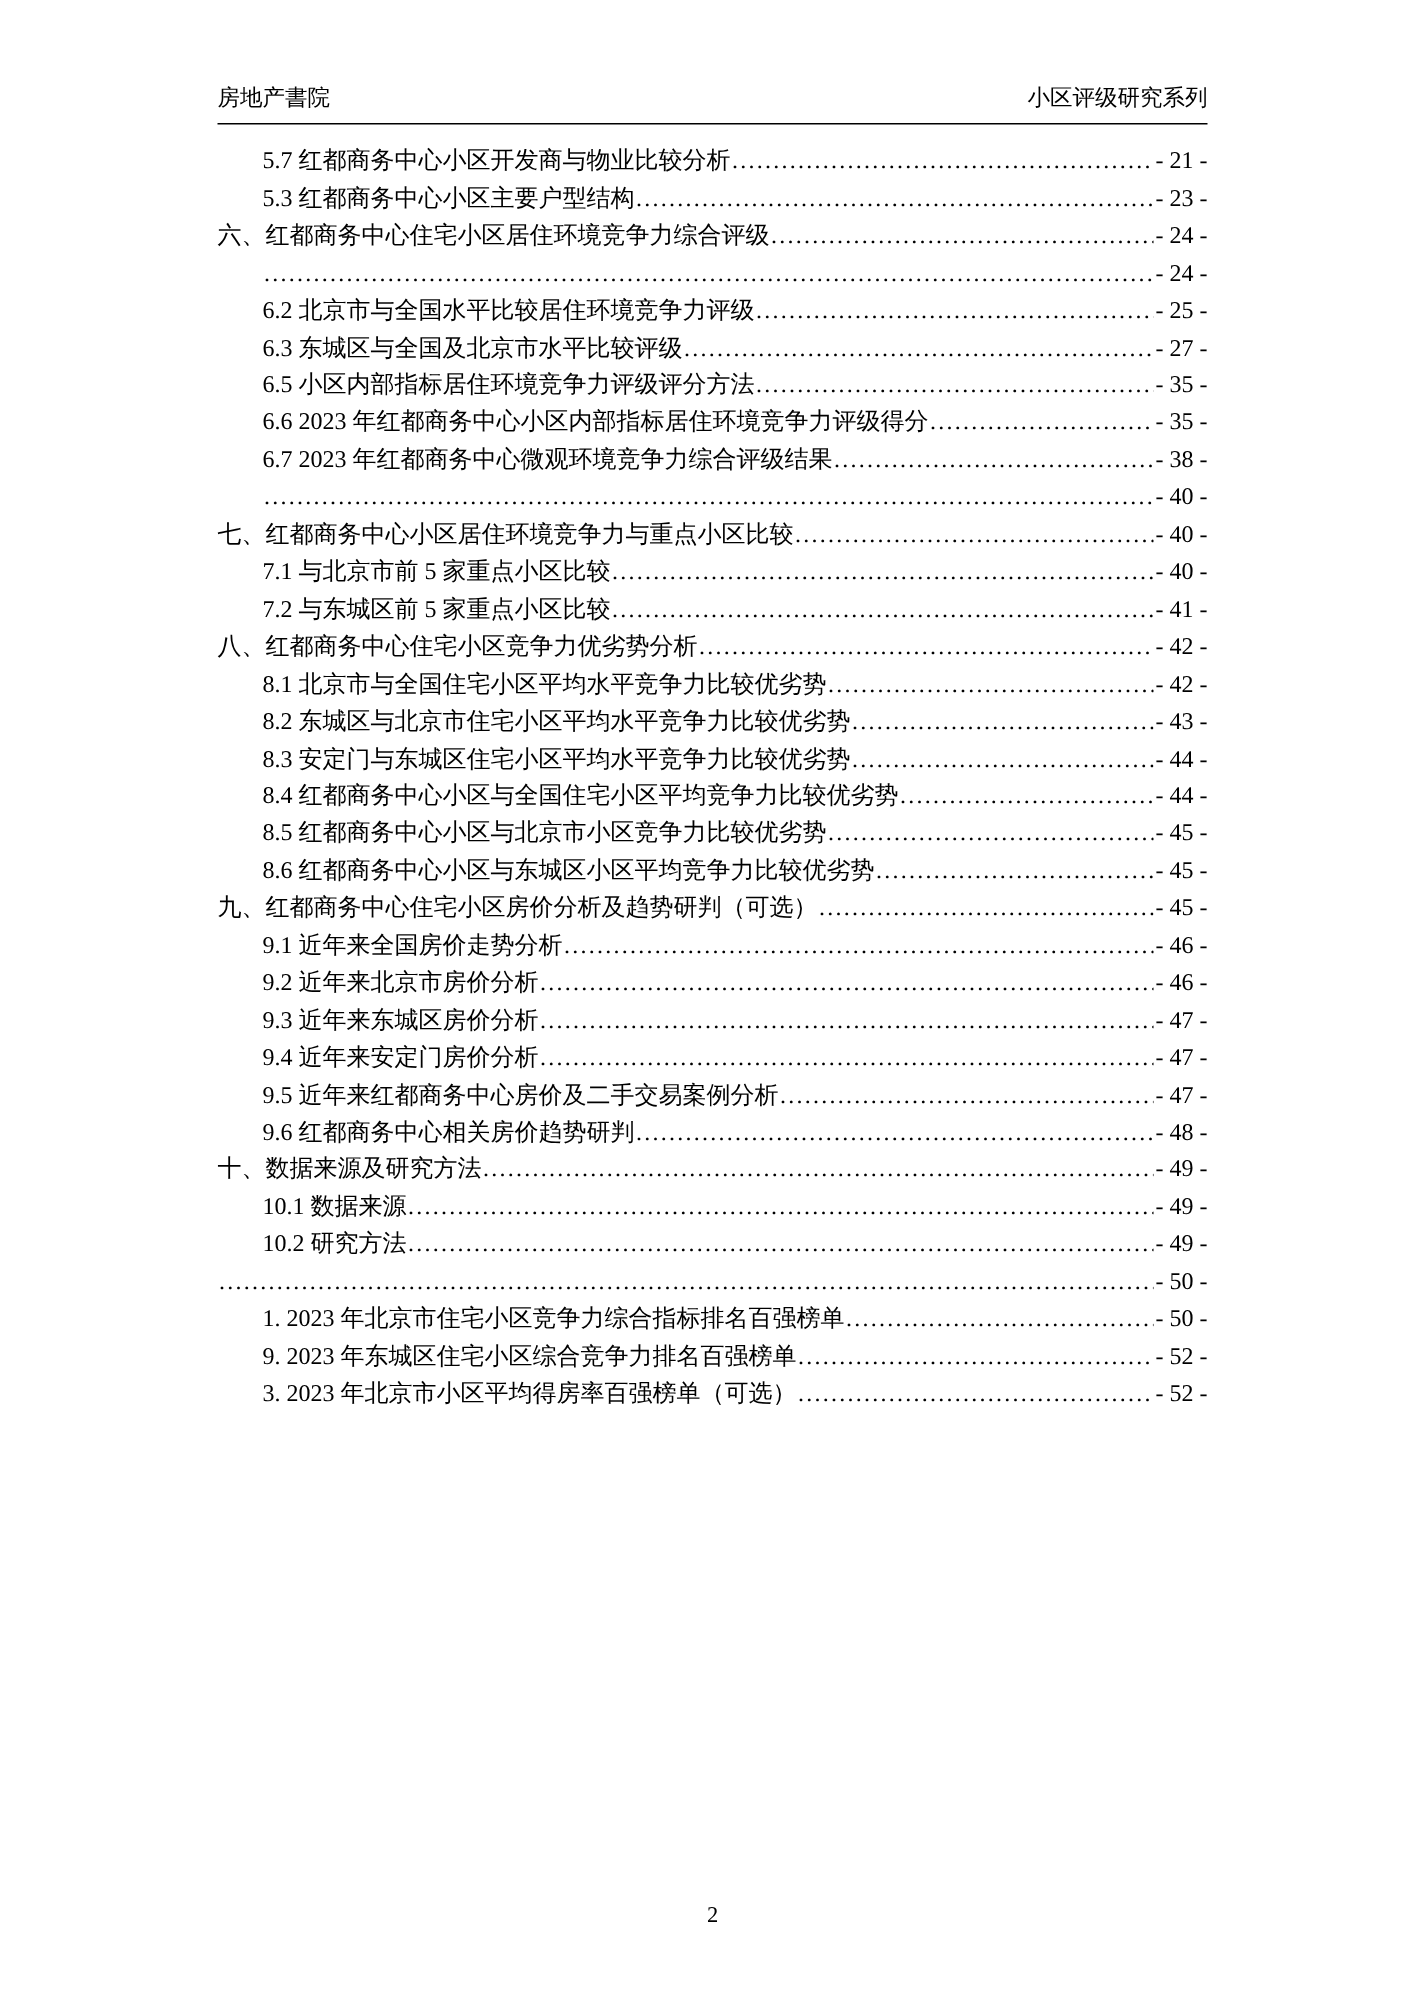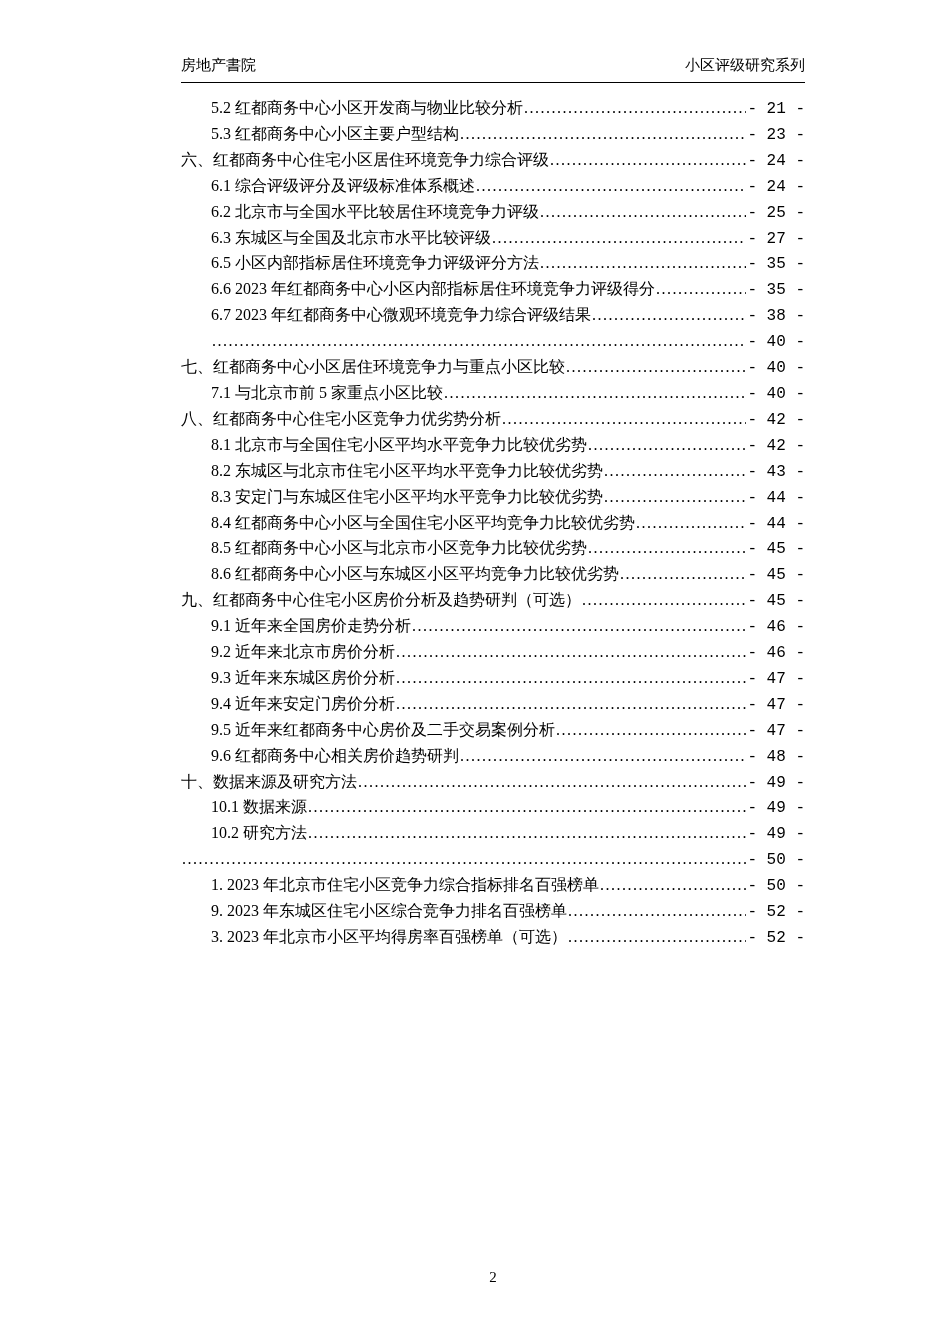--- a/index.html
+++ b/index.html
@@ -9,21 +9,20 @@
     height: 1344px;
     position: relative;
     font-family: "Liberation Serif", "DejaVu Serif", serif;
     color: #000000;
     overflow: hidden;
   }
   .page {
     position: absolute;
     inset: 0;
     padding: 56px 145px 0 145px;
-    margin-left: 36px;
   }
   .page-header {
     display: flex;
     justify-content: space-between;
     align-items: flex-end;
     font-size: 15px;
     padding-bottom: 7px;
   }
   .header-rule {
     border: none;
@@ -44,21 +43,21 @@
     flex: 1 1 auto;
     overflow: hidden;
     white-space: nowrap;
     margin: 0 1px;
     min-width: 12px;
   }
   .dots::after {
     content: "..........................................................................................................................................................................................................................................";
     letter-spacing: 1.5px;
   }
-  .toc-page { flex: 0 0 auto; font-family: Liberation Mono, monospace; }
+  .toc-page { flex: 0 0 auto; }
   .page-footer {
     position: absolute;
     left: 0;
     right: 0;
     bottom: 58px;
     text-align: center;
     font-size: 15px;
   }
 </style>
 </head>
@@ -68,36 +67,35 @@
 
   <header class="page-header">
     <span>房地产書院</span>
     <span>小区评级研究系列</span>
   </header>
 
   <hr class="header-rule">
 
   <main class="toc" id="toc">
       <div class="toc-row level-1">
-        <span class="toc-title">5.2 红都商务中心小区开发商与物业比较分析</span>
+        <span class="toc-title">5.7 红都商务中心小区开发商与物业比较分析</span>
         <span class="dots"></span>
         <span class="toc-page">- 21 -</span>
       </div>
       <div class="toc-row level-1">
         <span class="toc-title">5.3 红都商务中心小区主要户型结构</span>
         <span class="dots"></span>
         <span class="toc-page">- 23 -</span>
       </div>
       <div class="toc-row level-0">
         <span class="toc-title">六、红都商务中心住宅小区居住环境竞争力综合评级</span>
         <span class="dots"></span>
         <span class="toc-page">- 24 -</span>
       </div>
       <div class="toc-row level-1">
-        <span class="toc-title">6.1 综合评级评分及评级标准体系概述</span>
         <span class="dots"></span>
         <span class="toc-page">- 24 -</span>
       </div>
       <div class="toc-row level-1">
         <span class="toc-title">6.2 北京市与全国水平比较居住环境竞争力评级</span>
         <span class="dots"></span>
         <span class="toc-page">- 25 -</span>
       </div>
       <div class="toc-row level-1">
         <span class="toc-title">6.3 东城区与全国及北京市水平比较评级</span>
@@ -125,20 +123,25 @@
       </div>
       <div class="toc-row level-0">
         <span class="toc-title">七、红都商务中心小区居住环境竞争力与重点小区比较</span>
         <span class="dots"></span>
         <span class="toc-page">- 40 -</span>
       </div>
       <div class="toc-row level-1">
         <span class="toc-title">7.1 与北京市前 5 家重点小区比较</span>
         <span class="dots"></span>
         <span class="toc-page">- 40 -</span>
+      </div>
+      <div class="toc-row level-1">
+        <span class="toc-title">7.2 与东城区前 5 家重点小区比较</span>
+        <span class="dots"></span>
+        <span class="toc-page">- 41 -</span>
       </div>
       <div class="toc-row level-0">
         <span class="toc-title">八、红都商务中心住宅小区竞争力优劣势分析</span>
         <span class="dots"></span>
         <span class="toc-page">- 42 -</span>
       </div>
       <div class="toc-row level-1">
         <span class="toc-title">8.1 北京市与全国住宅小区平均水平竞争力比较优劣势</span>
         <span class="dots"></span>
         <span class="toc-page">- 42 -</span>

